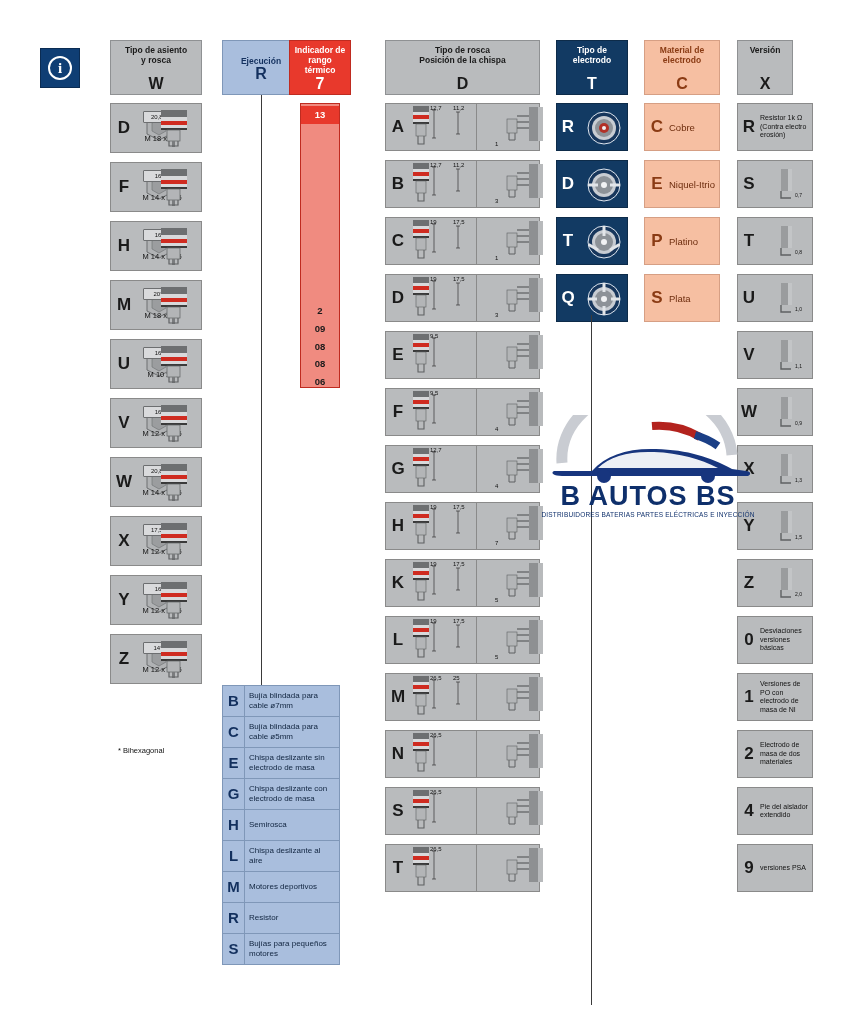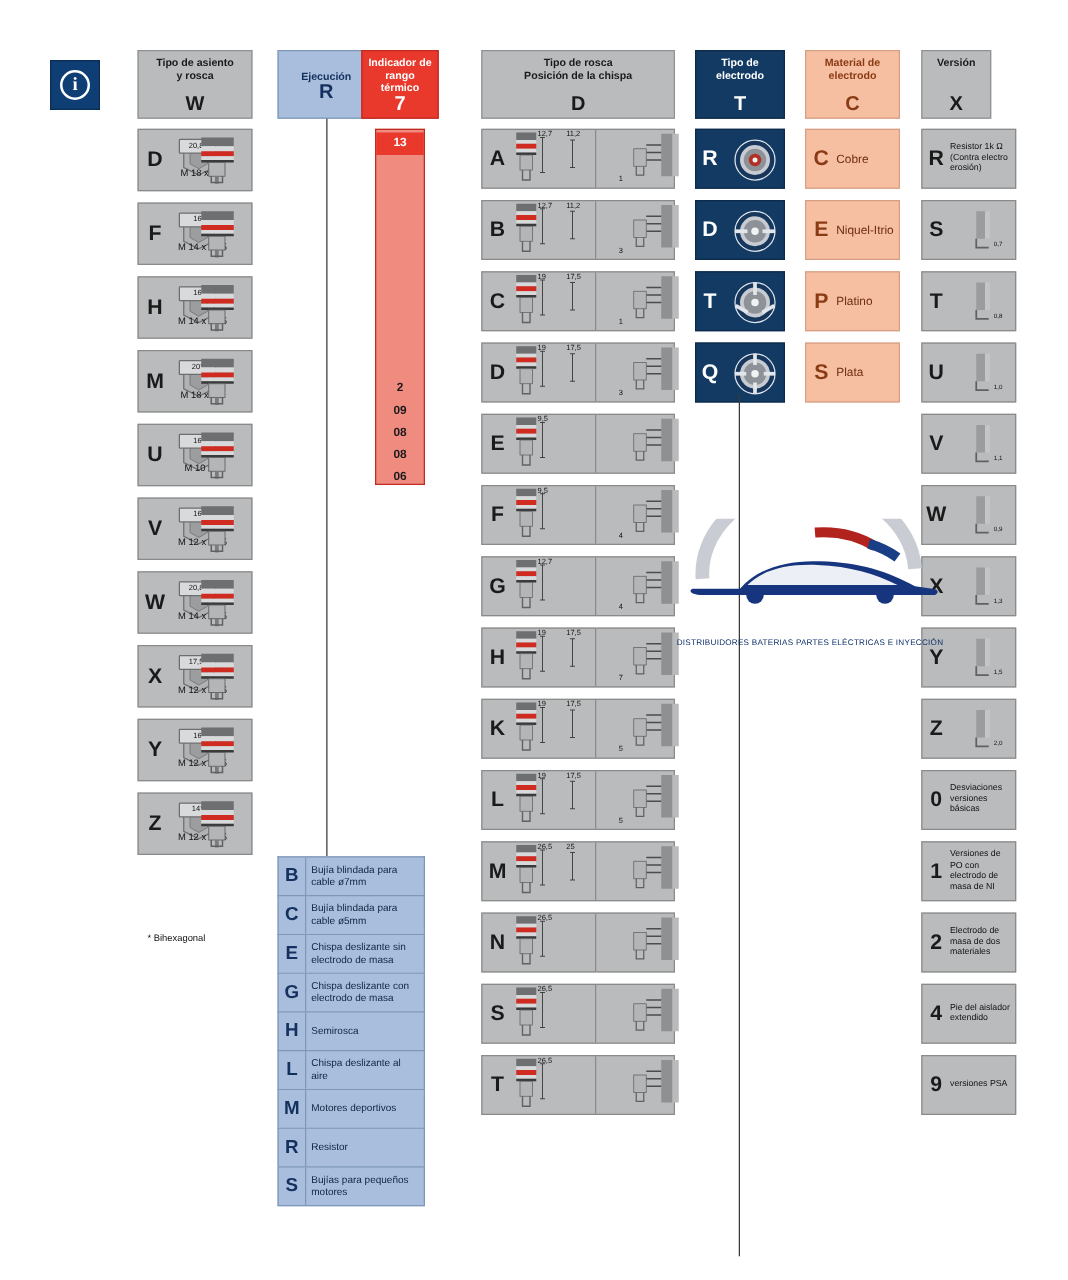--- a/index.html
+++ b/index.html
@@ -1028,16 +1028,17 @@
   <div class="logo">
     <svg width="232" height="70" viewBox="0 0 232 70">
       <path d="M30 48 A70 58 0 0 1 200 40" fill="none" stroke="#c9ccd2" stroke-width="11"></path>
       <path d="M120 11 A70 58 0 0 1 168 22" fill="none" stroke="#b3231e" stroke-width="8"></path>
       <path d="M163 20 A70 58 0 0 1 186 31" fill="none" stroke="#1b3f86" stroke-width="8"></path>
       <path d="M22 56 L60 56 C74 40 96 33 124 34 C156 35 178 42 200 54 L214 56 C218 56 220 59 216 61 L30 61 C22 61 18 58 22 56 Z" fill="#17357e"></path>
       <path d="M66 53 C78 41 97 36 122 37 C148 38 168 44 186 53 Z" fill="#ffffff" opacity="0.92"></path>
       <circle cx="72" cy="61" r="7" fill="#17357e"></circle>
       <circle cx="176" cy="61" r="7" fill="#17357e"></circle>
     </svg>
+    <div class="logo-text">B AUTOS BS</div>
     <div class="logo-sub">DISTRIBUIDORES BATERIAS PARTES ELÉCTRICAS E INYECCIÓN</div>
   </div>
 
 </div>
 
 </body></html>

